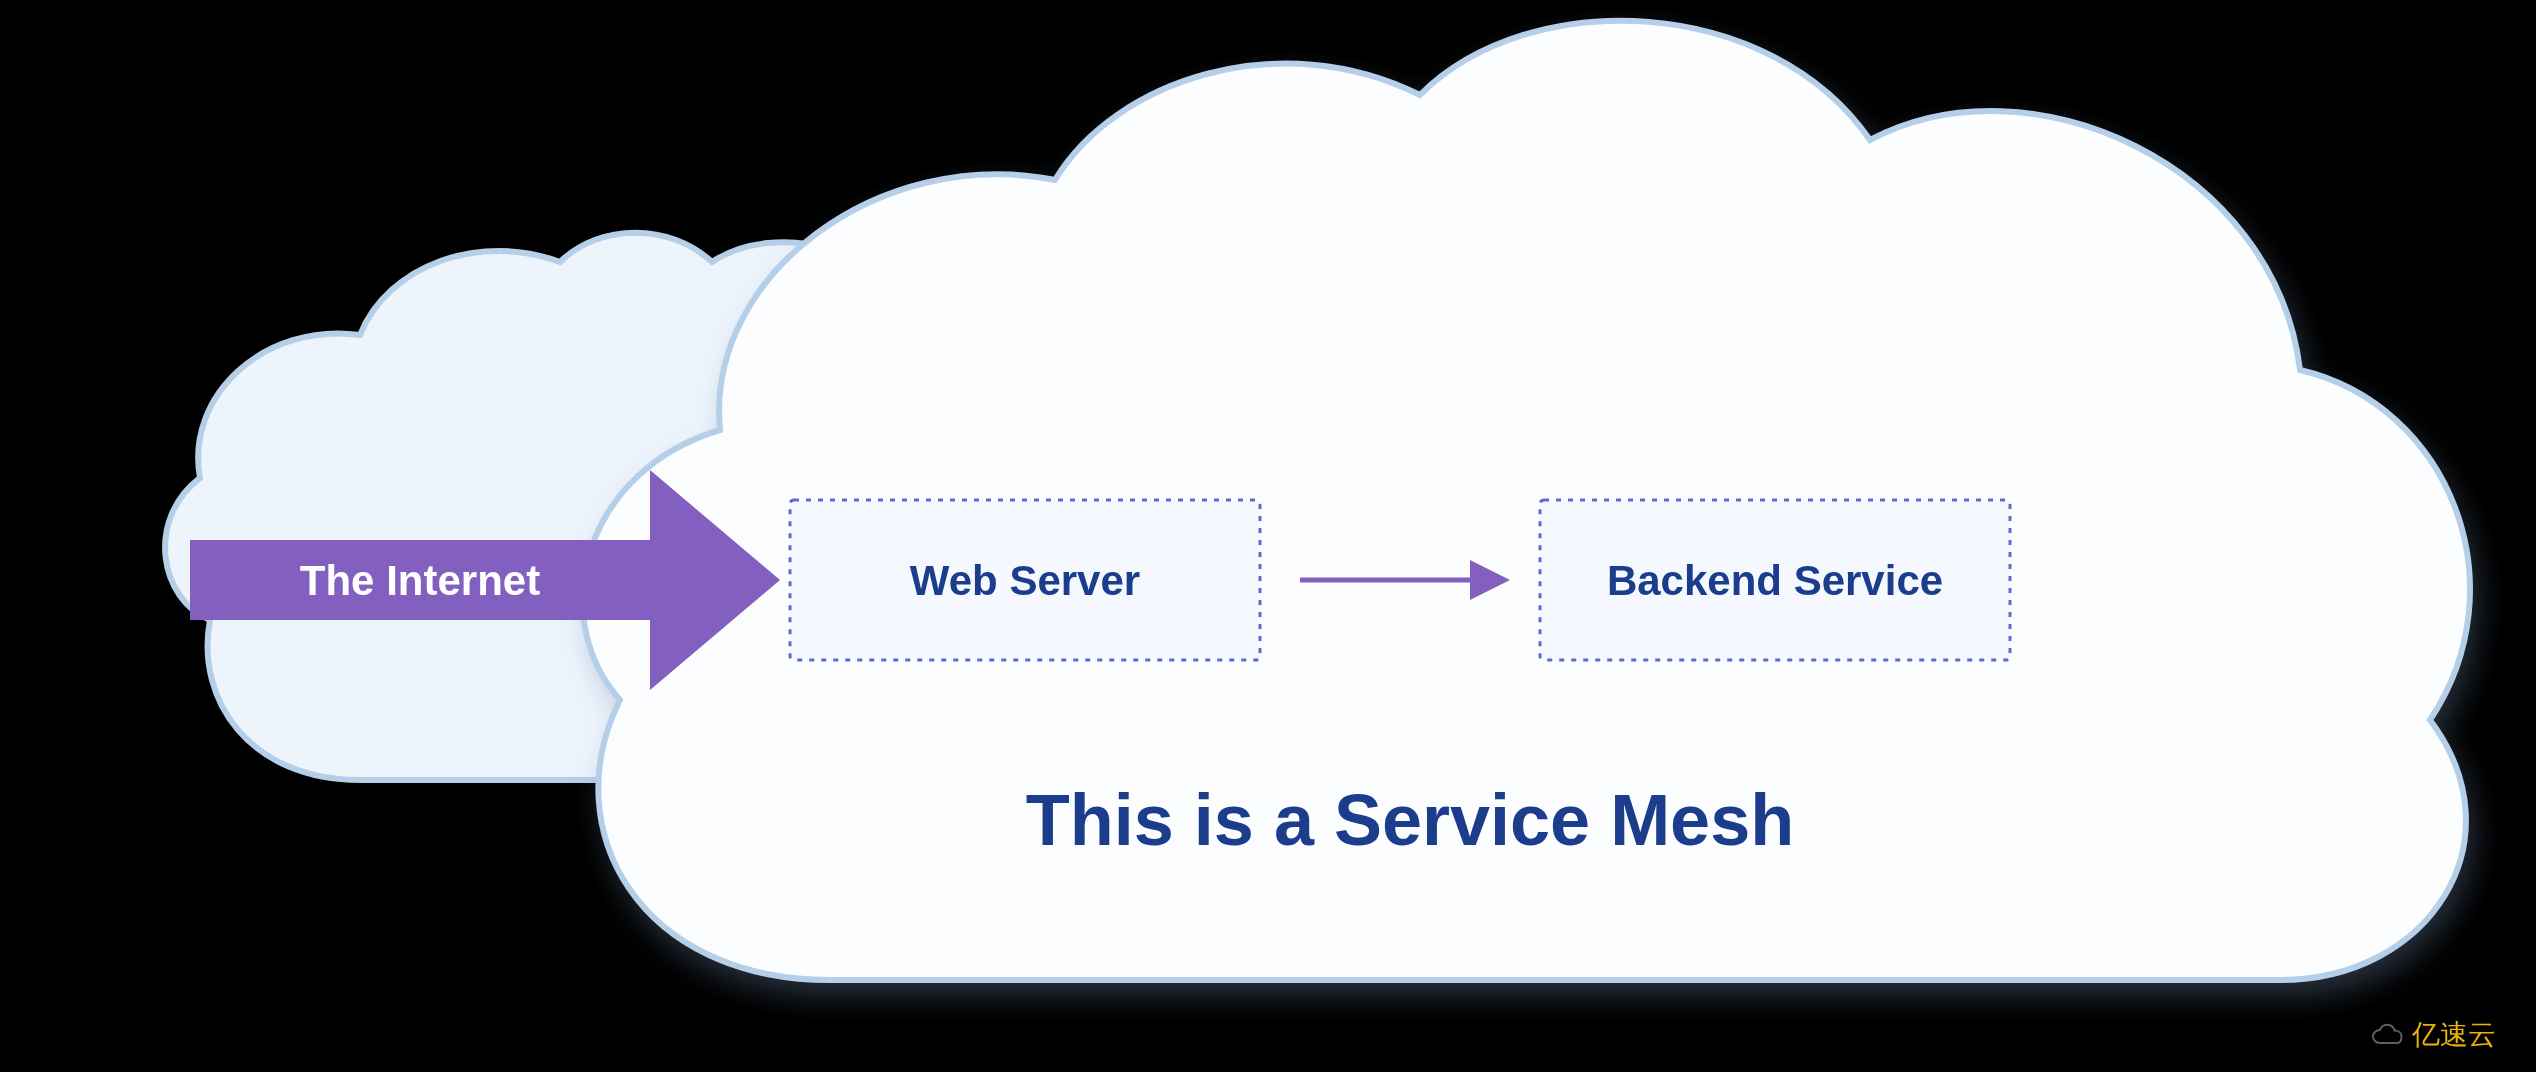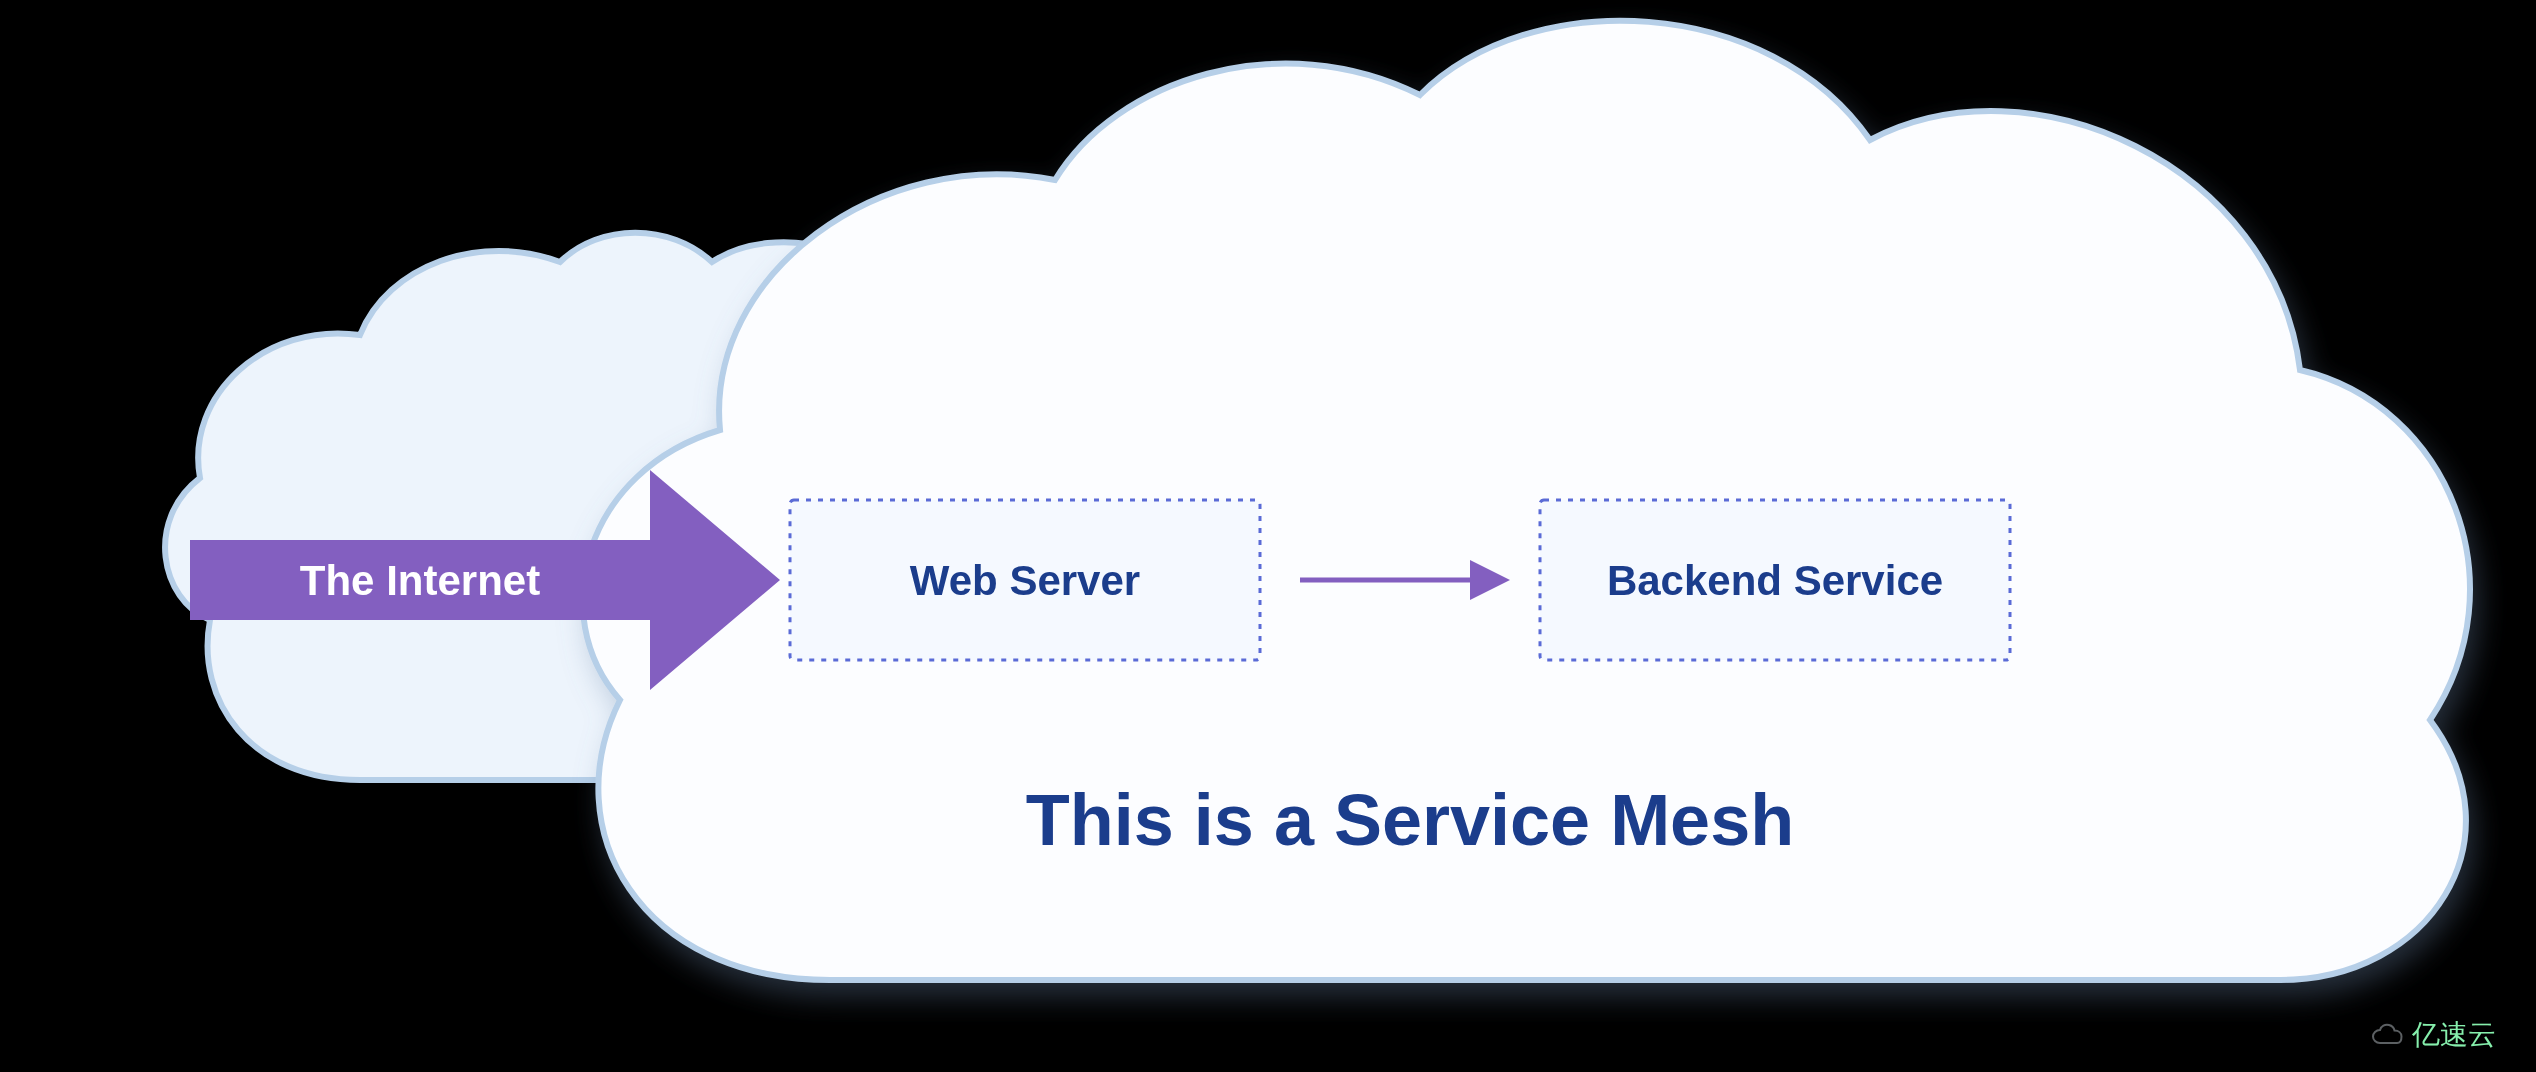--- a/index.html
+++ b/index.html
@@ -29,21 +29,21 @@
   }
   .caption {
     font-size: 72px;
     font-weight: 700;
     fill: #1b3d8c;
   }
   .watermark {
     position: absolute;
     right: 40px;
     bottom: 18px;
-    color: #86efac;
+    color: #eab308;
     font-size: 28px;
     display: flex;
     align-items: center;
     gap: 6px;
   }
   .watermark svg { opacity: .6; }
 </style>
 </head>
 <body>
 

